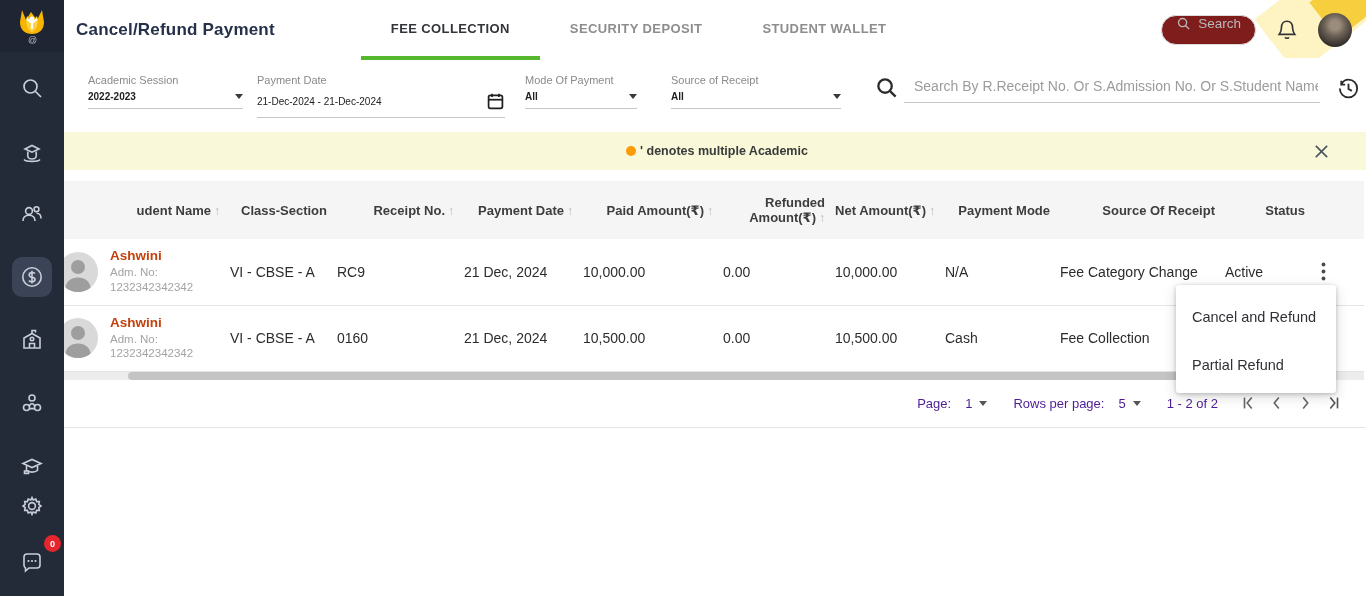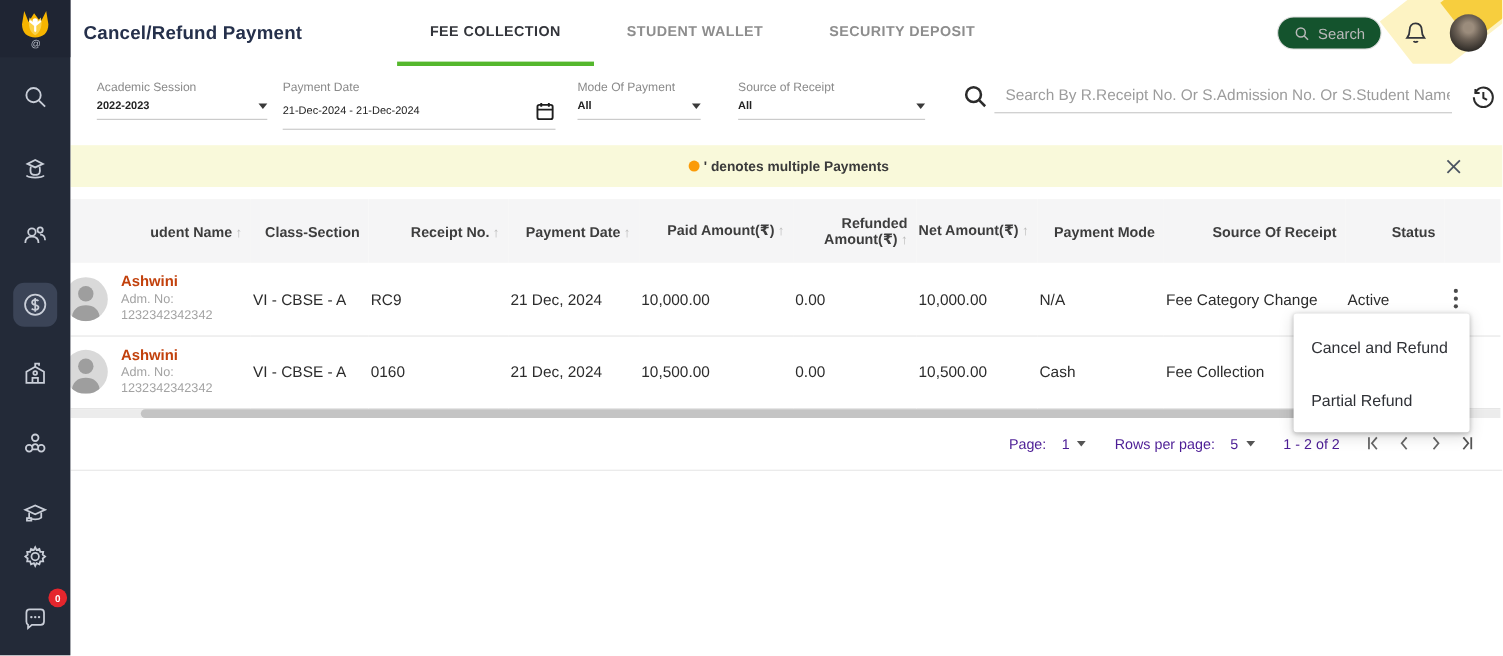--- a/index.html
+++ b/index.html
@@ -28,21 +28,21 @@
   
   .topbar { position:relative; height:60px; display:flex; align-items:center; background:#fff; }
   .corner-decor { position:absolute; top:0; right:0; width:130px; height:58px; overflow:hidden; pointer-events:none; }
   .corner-decor .stripe1 { position:absolute; width:150px; height:70px; background:#fdf3c3; transform:rotate(-38deg); top:-34px; right:-44px; }
   .corner-decor .stripe2 { position:absolute; width:90px; height:46px; background:#f7ce3e; transform:rotate(-38deg); top:-30px; right:-38px; }
   .page-title { font-size:17px; font-weight:700; color:#25304b; margin-left:12px; letter-spacing:.2px; }
   .tabs { display:flex; align-items:stretch; height:60px; margin-left:86px; }
   .tab { display:flex; align-items:center; padding:0 30px; font-size:13px; letter-spacing:.4px; color:#8d8d8d; font-weight:600; cursor:pointer; border-bottom:4px solid transparent; }
   .tab.active { color:#32343a; border-bottom-color:#55b72d; }
   .topbar-right { margin-left:auto; display:flex; align-items:center; gap:20px; margin-right:14px; position:relative; z-index:2; }
-  .search-pill { display:flex; align-items:center; gap:7px; border:1px solid #dcdcdc; border-radius:17px; height:30px; padding:0 14px; background:#14532d; color:#b9b9b9; font-size:13.5px; cursor:text; }
+  .search-pill { display:flex; align-items:flex-start; gap:7px; border:1px solid #dcdcdc; border-radius:17px; height:30px; padding:0 14px; background:#7f1d1d; color:#b9b9b9; font-size:13.5px; cursor:text; }
   .avatar { width:34px; height:34px; border-radius:50%; background:radial-gradient(circle at 50% 36%, #9b8c7c 0 17%, #6b6055 40%, #2d2a26 78%); }
 
   
   .filters { display:flex; align-items:flex-start; padding:14px 0 0 12px; height:70px; }
   .field { display:flex; flex-direction:column;margin-left:12px; }
   .f-label { font-size:11px; color:#8a8a8a; margin-bottom:5px; }
   .f-row { display:flex; align-items:center; justify-content:space-between; border-bottom:1px solid #c6c6c6; padding-bottom:6px; }
   .f-val { font-size:10px; color:#222; }
   .bold-val { font-weight:700; }
   .caret { width:0; height:0; border-left:4.5px solid transparent; border-right:4.5px solid transparent; border-top:5px solid #3a3a3a; margin-left:8px; }
@@ -191,22 +191,22 @@
   <div class="main">
 
     <header class="topbar">
       <div class="corner-decor">
           <div class="stripe1"></div>
           <div class="stripe2"></div>
         </div>
       <h1 class="page-title">Cancel/Refund Payment</h1>
       <div class="tabs">
         <div class="tab active">FEE COLLECTION</div>
+        <div class="tab">SECURITY DEPOSIT</div>
         <div class="tab">STUDENT WALLET</div>
-        <div class="tab">SECURITY DEPOSIT</div>
       </div>
       <div class="topbar-right">
         <div class="search-pill">
           <svg width="15" height="15" viewBox="0 0 24 24" fill="none" stroke="#b9b9b9" stroke-width="2.2">
               <circle cx="10.5" cy="10.5" r="6.5"></circle>
               <line x1="15.5" y1="15.5" x2="21" y2="21"></line>
             </svg>
           <span>Search</span>
         </div>
         <svg width="22" height="24" viewBox="0 0 24 26" fill="none" stroke="#33353b" stroke-width="1.8">
@@ -261,21 +261,21 @@
             <path d="M5.5 9 C7 5.5 10 3.8 13 3.8 C18 3.8 22 7.8 22 13 C22 18.2 18 22.2 13 22.2 C8 22.2 4 18.2 4 13"></path>
             <path d="M5.5 5 L5.5 9 L9.5 9"></path>
             <path d="M13 8 L13 13.5 L16.5 15.5"></path>
           </svg>
       </div>
     </div>
 
     <div class="banner">
       <span class="banner-text">
         <span class="dot"></span>
-        <span>' denotes multiple Payments</span>
+        <span>' denotes multiple Academic</span>
       </span>
       <svg class="banner-close" width="17" height="17" viewBox="0 0 18 18" stroke="#4a5360" stroke-width="1.7">
           <line x1="3" y1="3" x2="15" y2="15"></line>
           <line x1="15" y1="3" x2="3" y2="15"></line>
         </svg>
     </div>
 
     <table class="grid">
       <colgroup>
         <col class="c0">

